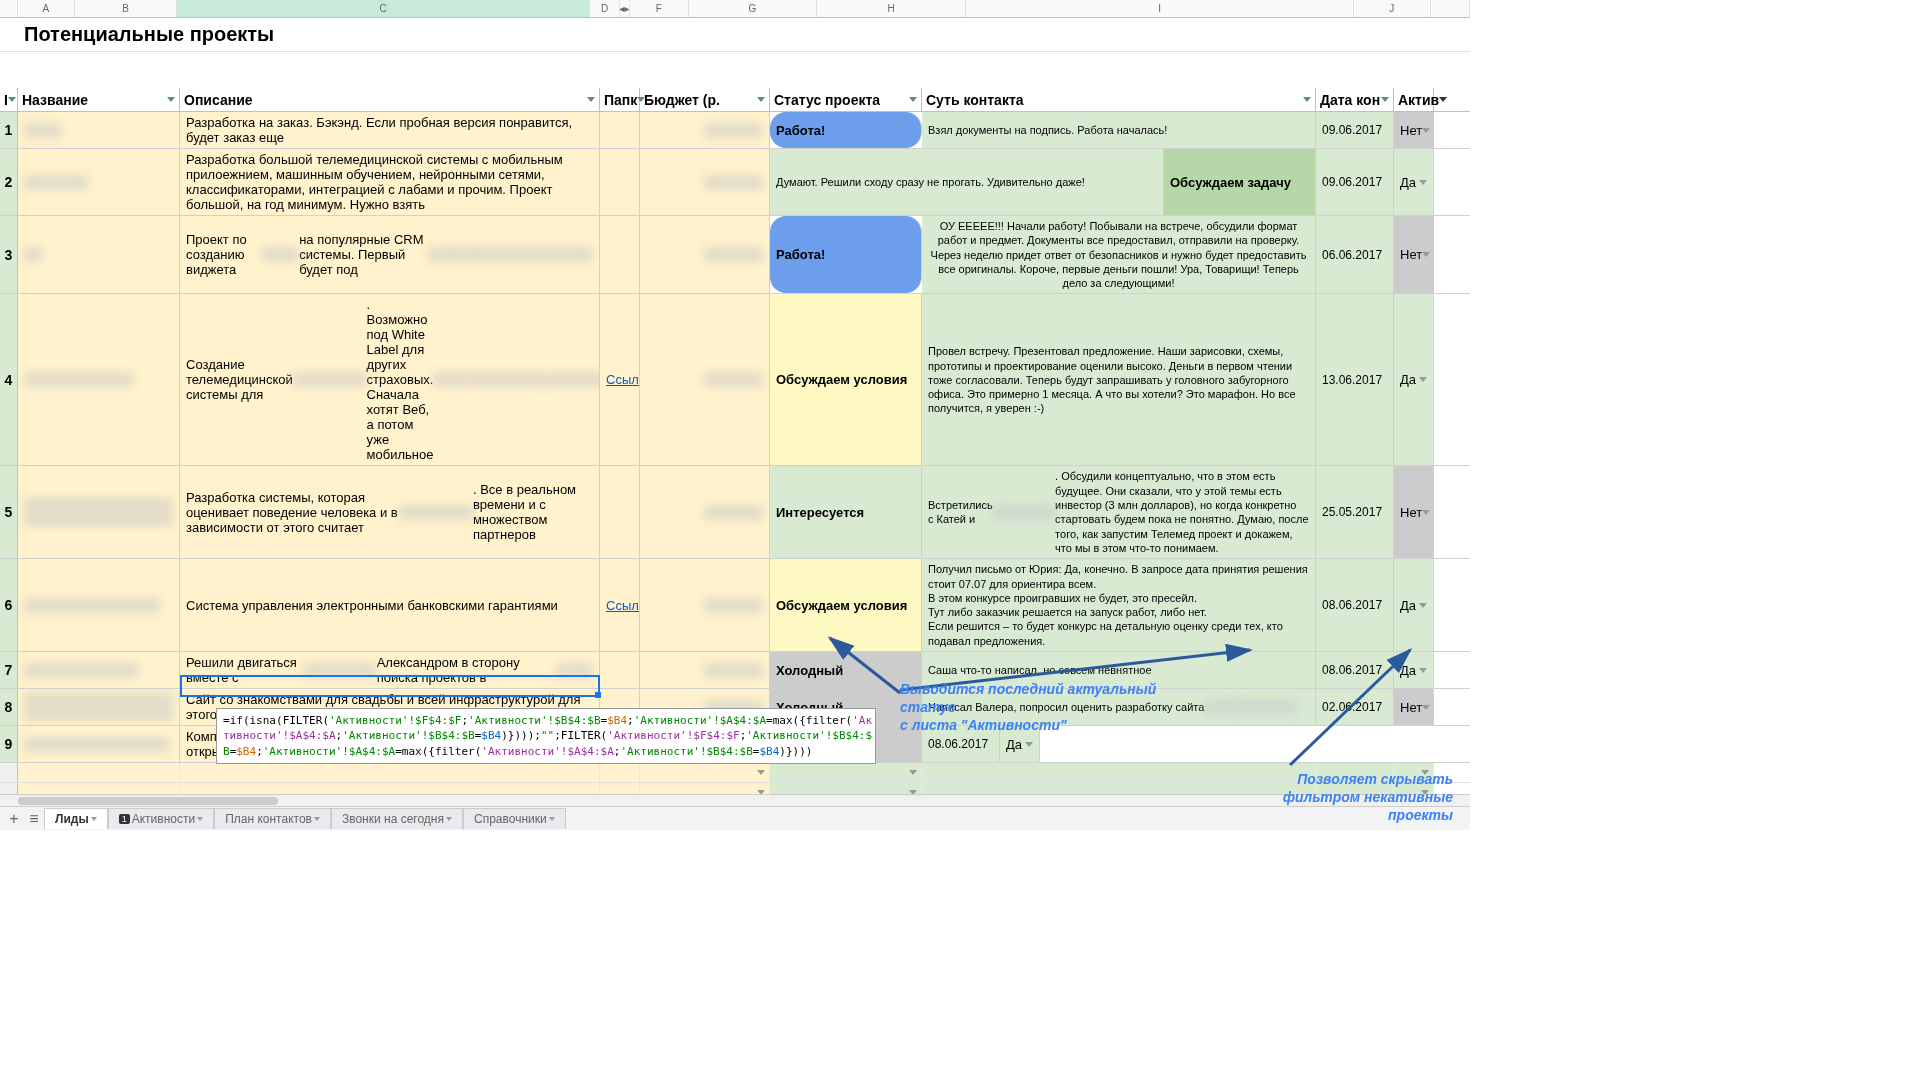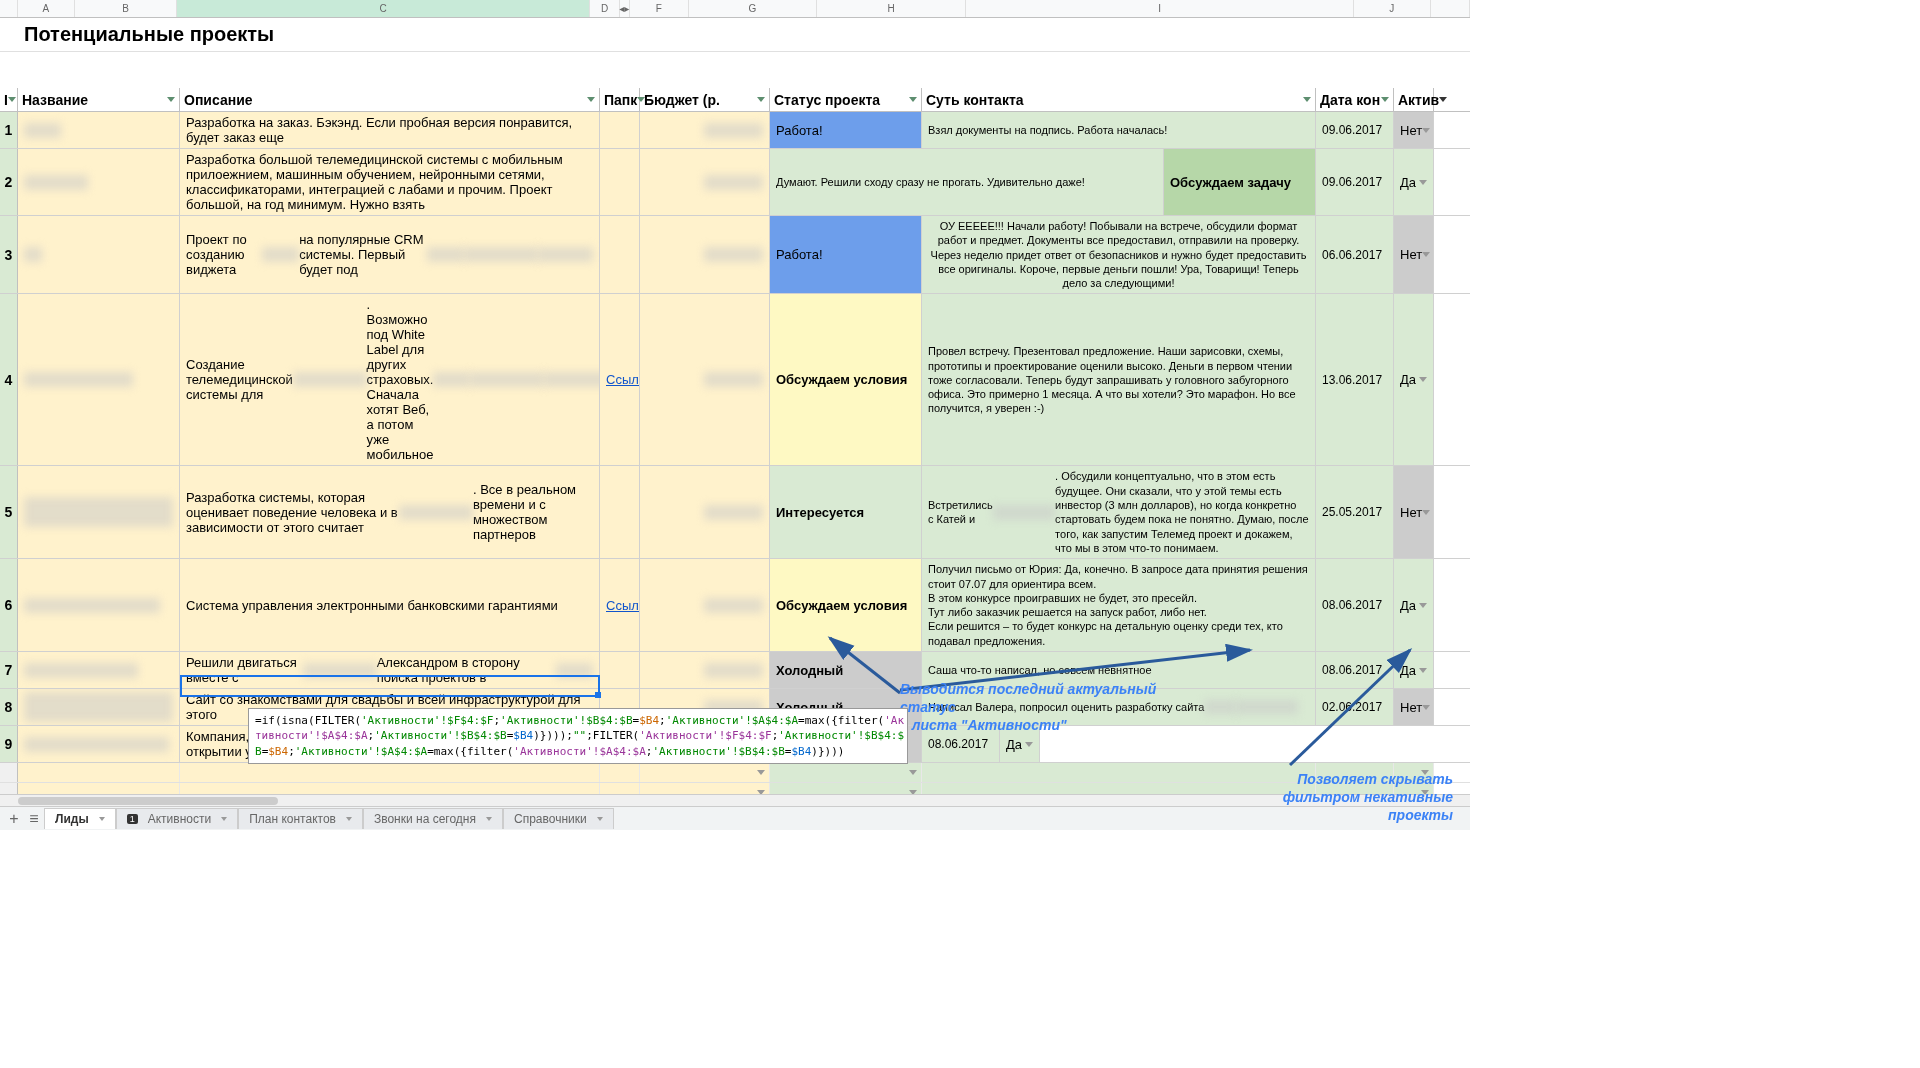--- a/index.html
+++ b/index.html
@@ -34,36 +34,36 @@
 .w-g { width: 130px; }
 .w-h { width: 152px; }
 .w-i { width: 394px; }
 .w-j { width: 78px; }
 .w-k { width: 40px; }
 
 .bg-name { background: #fff2cc; }
 .bg-desc { background: #fff2cc; }
 .bg-folder { background: #fff2cc; }
 .bg-budget { background: #fff2cc; }
-.bg-status-work { background: #6d9eeb; font-weight: normal; }
+.bg-status-work { background: #6d9eeb; font-weight: bold; border-radius: 16px; }
 .bg-status-discuss-task { background: #b6d7a8; font-weight: bold; }
 .bg-status-discuss-cond { background: #fef9c3; font-weight: bold; }
 .bg-status-interest { background: #d9ead3; font-weight: bold; }
 .bg-status-cold { background: #cccccc; font-weight: bold; }
 .bg-contact { background: #d9ead3; font-size: 11px; line-height: 1.3; }
 .bg-date { background: #d9ead3; font-size: 12px; }
 .bg-active-yes { background: #d9ead3; }
 .bg-active-no { background: #cccccc; }
 
 .link { color: #1155cc; text-decoration: underline; cursor: pointer; }
 .blur { filter: blur(4px); background: rgba(200,200,200,0.5); color: transparent; user-select: none; }
 
 .dropdown-arrow { width: 0; height: 0; margin-left: auto; border-left: 4px solid transparent; border-right: 4px solid transparent; border-top: 5px solid #999; }
 
-.formula-box { position: absolute; left: 248px; top: 708px; width: 660px; background: #fff; border: 1px solid #999; padding: 4px 6px; font-family: monospace; font-size: 11px; line-height: 1.4; z-index: 10; }
+.formula-box { position: absolute; left: 216px; top: 708px; width: 660px; background: #fff; border: 1px solid #999; padding: 4px 6px; font-family: monospace; font-size: 11px; line-height: 1.4; z-index: 10; }
 .formula-box .f-eq { color: #000; }
 .formula-box .f-func { color: #000; }
 .formula-box .f-str { color: #008800; }
 .formula-box .f-ref { color: #cc6600; }
 .formula-box .f-ref2 { color: #993399; }
 .formula-box .f-ref3 { color: #0066cc; }
 
 .selected-cell { position: absolute; left: 180px; top: 675px; width: 420px; height: 22px; border: 2px solid #1a73e8; z-index: 5; pointer-events:none;}
 .selected-cell::after { content:''; position:absolute; bottom:-3px; right:-3px; width:6px; height:6px; background:#1a73e8; }
 
@@ -76,21 +76,21 @@
 .empty-row .row-num { width: 18px; }
 .empty-row .ecell { border-right: 1px solid #e8e8e8; }
 .yellow-drop { background: #fff2cc; }
 .green-drop { background: #d9ead3; }
 
 .scrollbar-h { position: absolute; bottom: 24px; left: 0; right: 0; height: 12px; background: #f0f0f0; border-top: 1px solid #ccc; }
 .scrollbar-h .thumb { position: absolute; left: 18px; width: 260px; height: 8px; top: 2px; background: #ccc; border-radius: 4px; }
 
 .tabs { position: absolute; bottom: 0; left: 0; right: 0; height: 24px; background: #f1f3f4; border-top: 1px solid #ccc; display: flex; align-items: center; padding: 0 4px; gap: 0; }
 .tab-btn { width: 20px; height: 20px; display: flex; align-items: center; justify-content: center; color: #666; cursor: pointer; font-size: 16px; }
-.tab { padding: 3px 10px; font-size: 12px; color: #666; border: 1px solid #ccc; background: #e8eaed; cursor: pointer; display: flex; align-items: center; gap: 10px; border-bottom: none; }
+.tab { padding: 3px 10px; font-size: 12px; color: #666; border: 1px solid #ccc; background: #e8eaed; cursor: pointer; display: flex; align-items: center; gap: 2px; border-bottom: none; }
 .tab.active { background: #fff; color: #333; font-weight: bold; }
 .tab .tarrow { width: 0; height: 0; border-left: 3px solid transparent; border-right: 3px solid transparent; border-top: 4px solid #999; }
 .tab .badge { background: #333; color: #fff; font-size: 9px; padding: 0 3px; border-radius: 2px; }
 </style>
 </head>
 <body>
 
 <div class="spreadsheet">
 
   <div class="col-headers">

